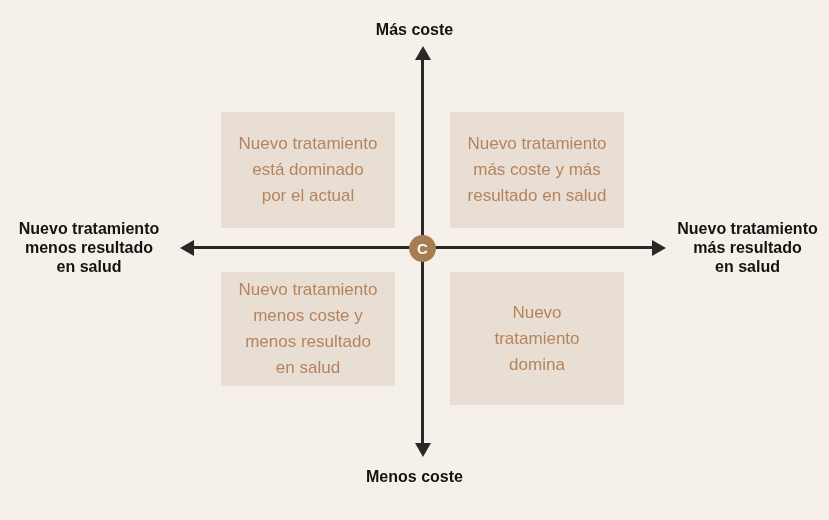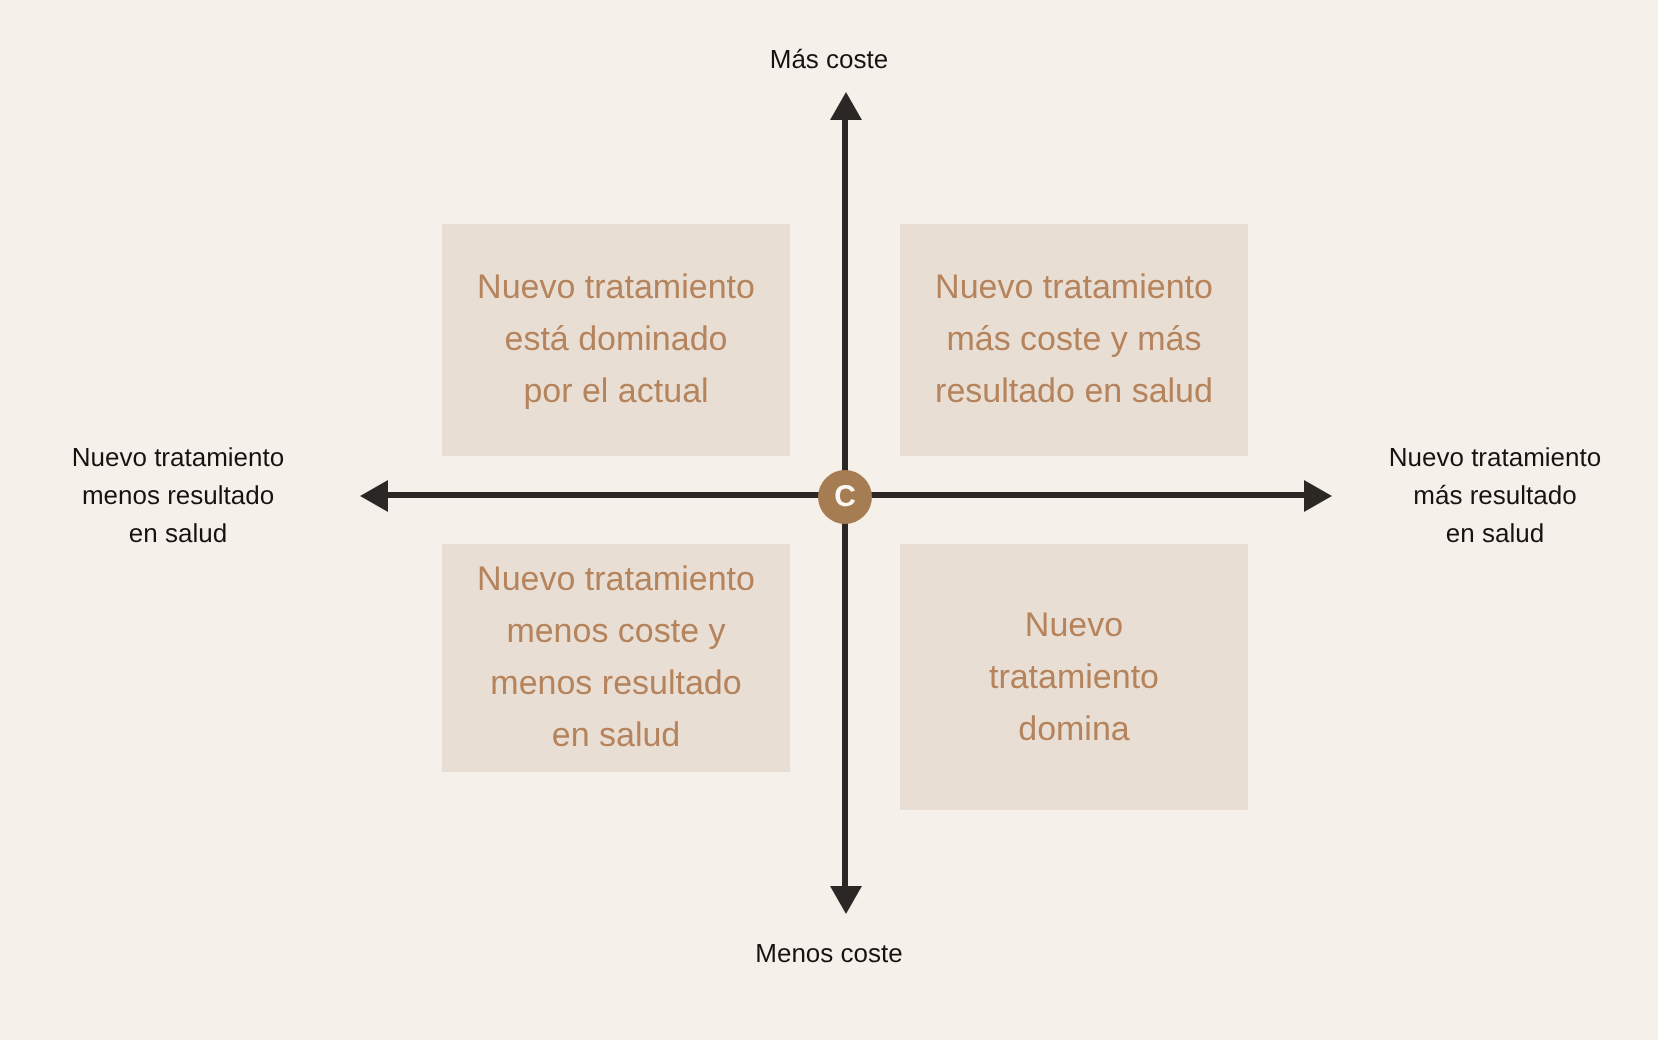--- a/index.html
+++ b/index.html
@@ -67,22 +67,22 @@
     top: 240px;
     border-top: 8px solid transparent;
     border-bottom: 8px solid transparent;
     border-left: 14px solid #2b2724;
   }
 
   
   .axis-label {
     position: absolute;
     color: #16120f;
-    font-weight: normal;
-    font-size: 13px;
+    font-weight: bold;
+    font-size: 16px;
     line-height: 19px;
     white-space: pre-line;
   }
   .label-top {
     left: 0;
     top: 20px;
     width: 829px;
     text-align: center;
   }
   .label-bottom {

